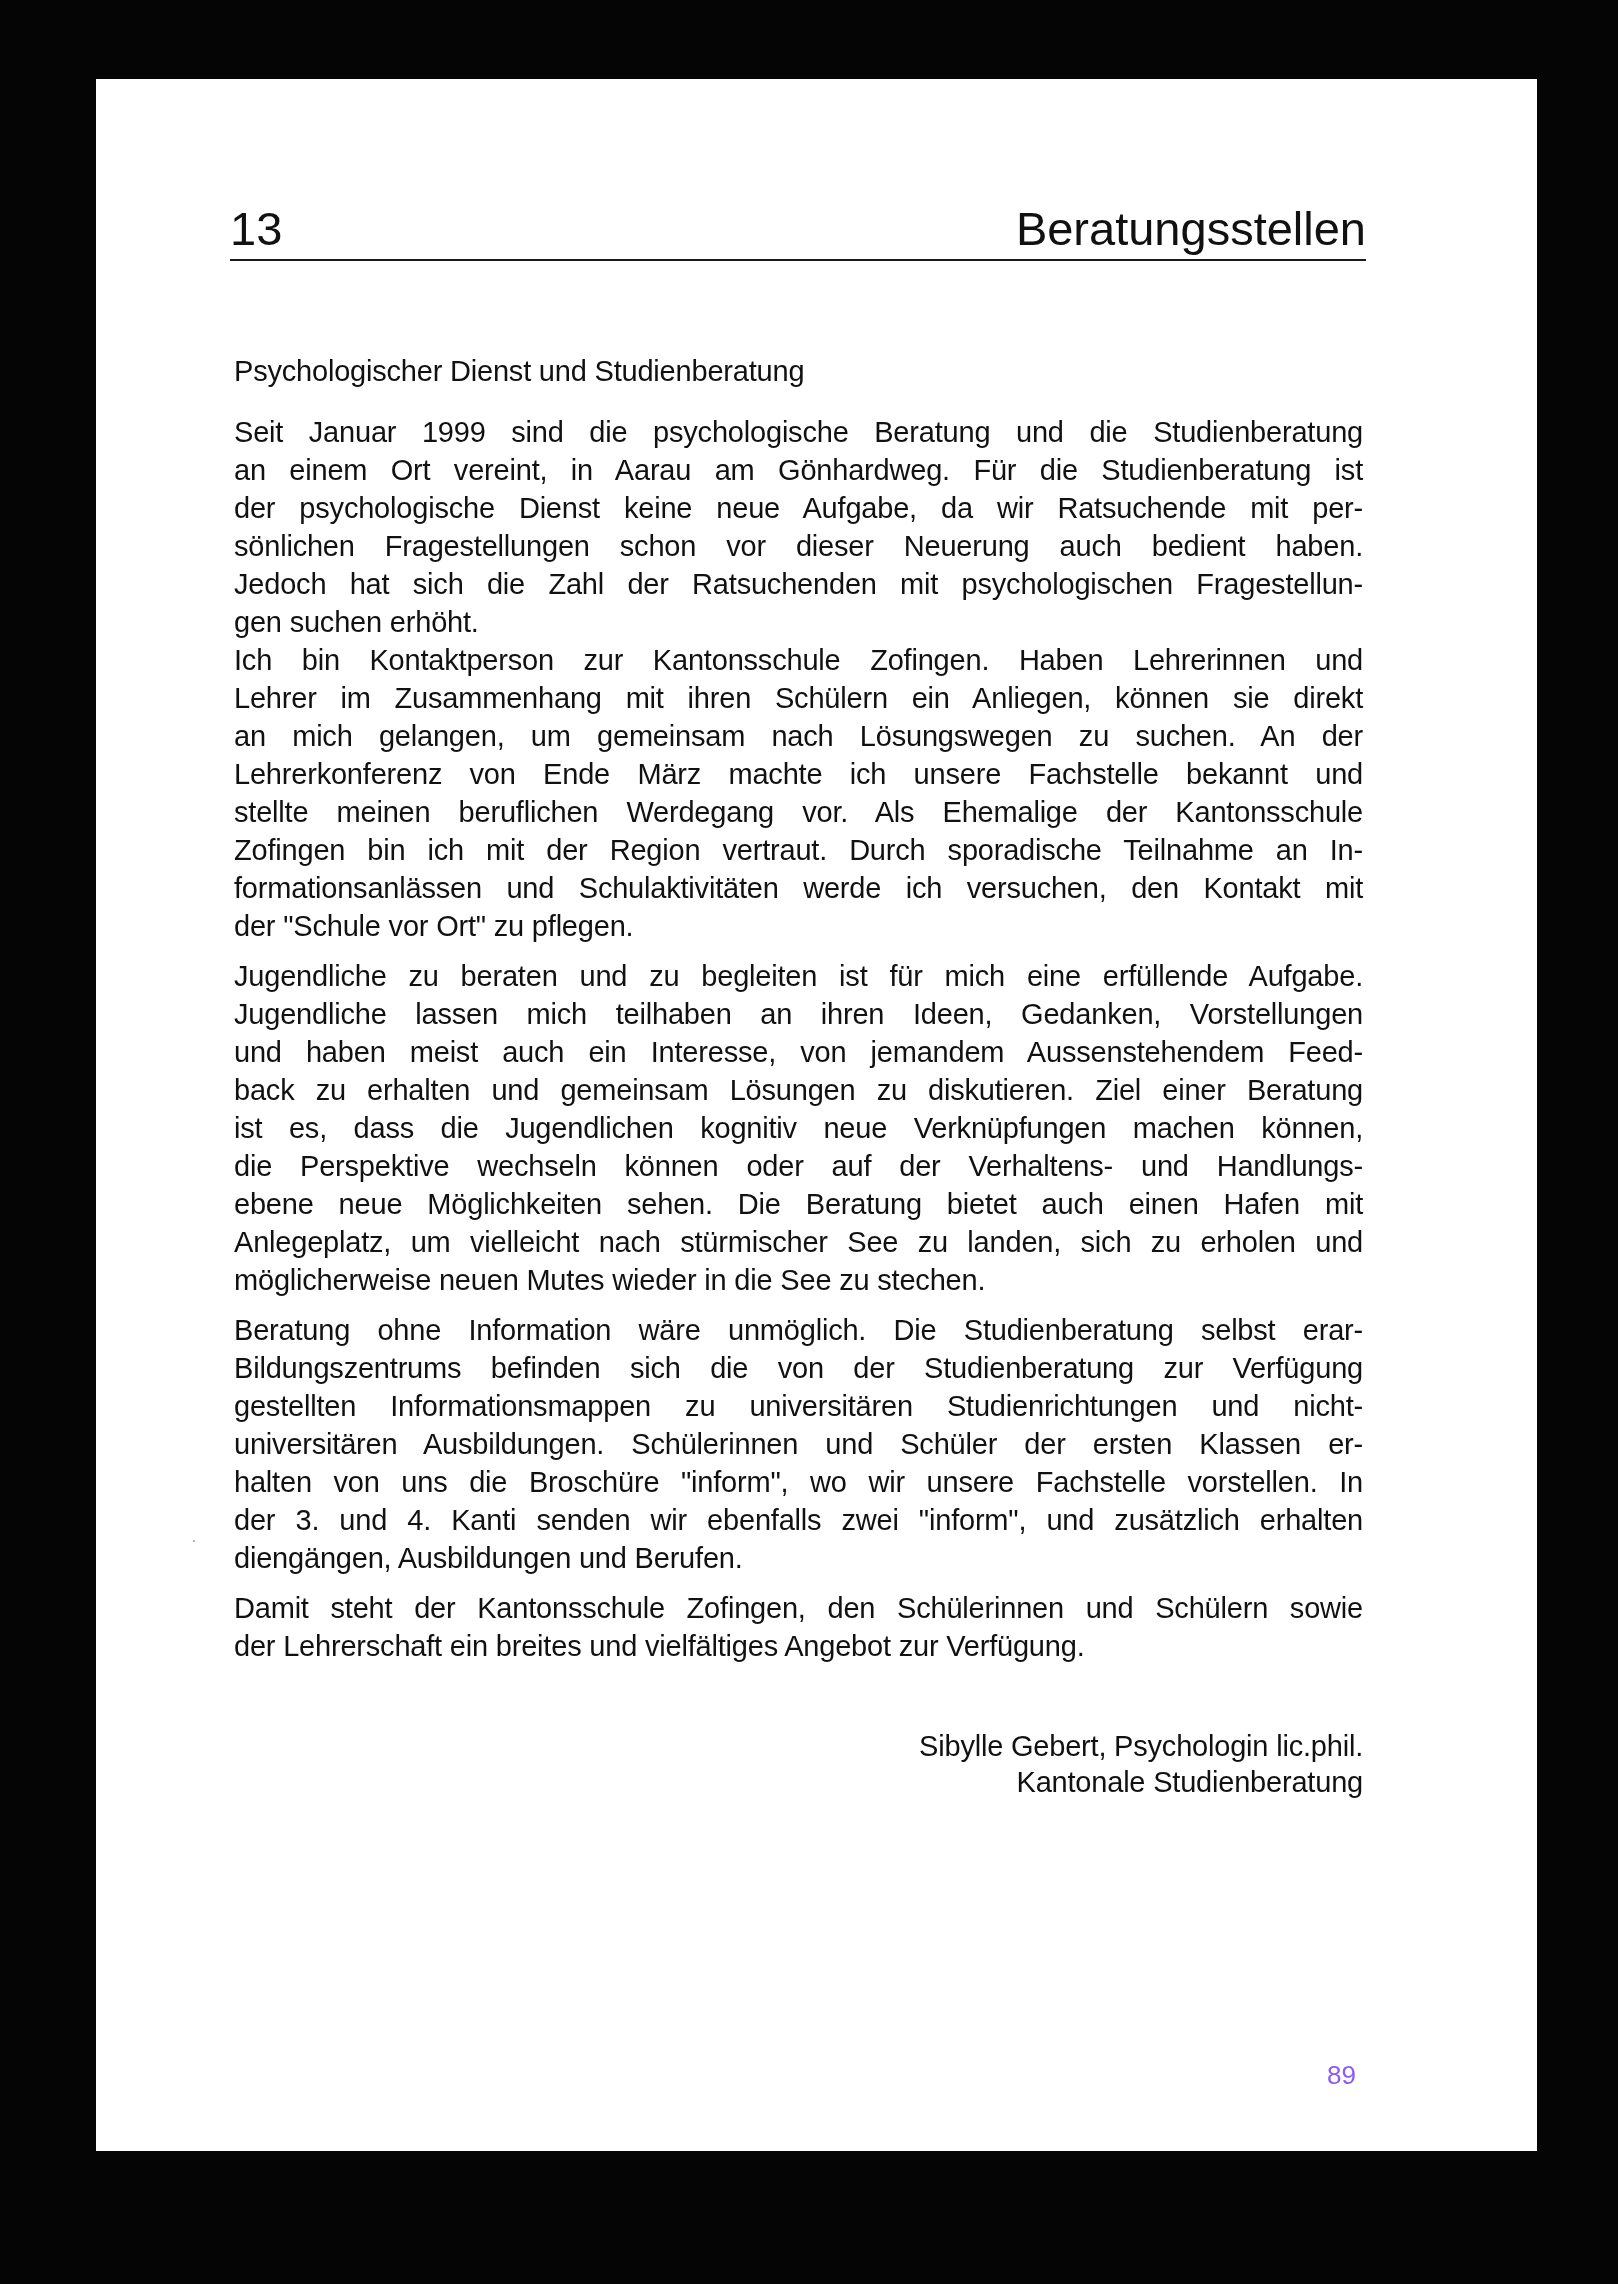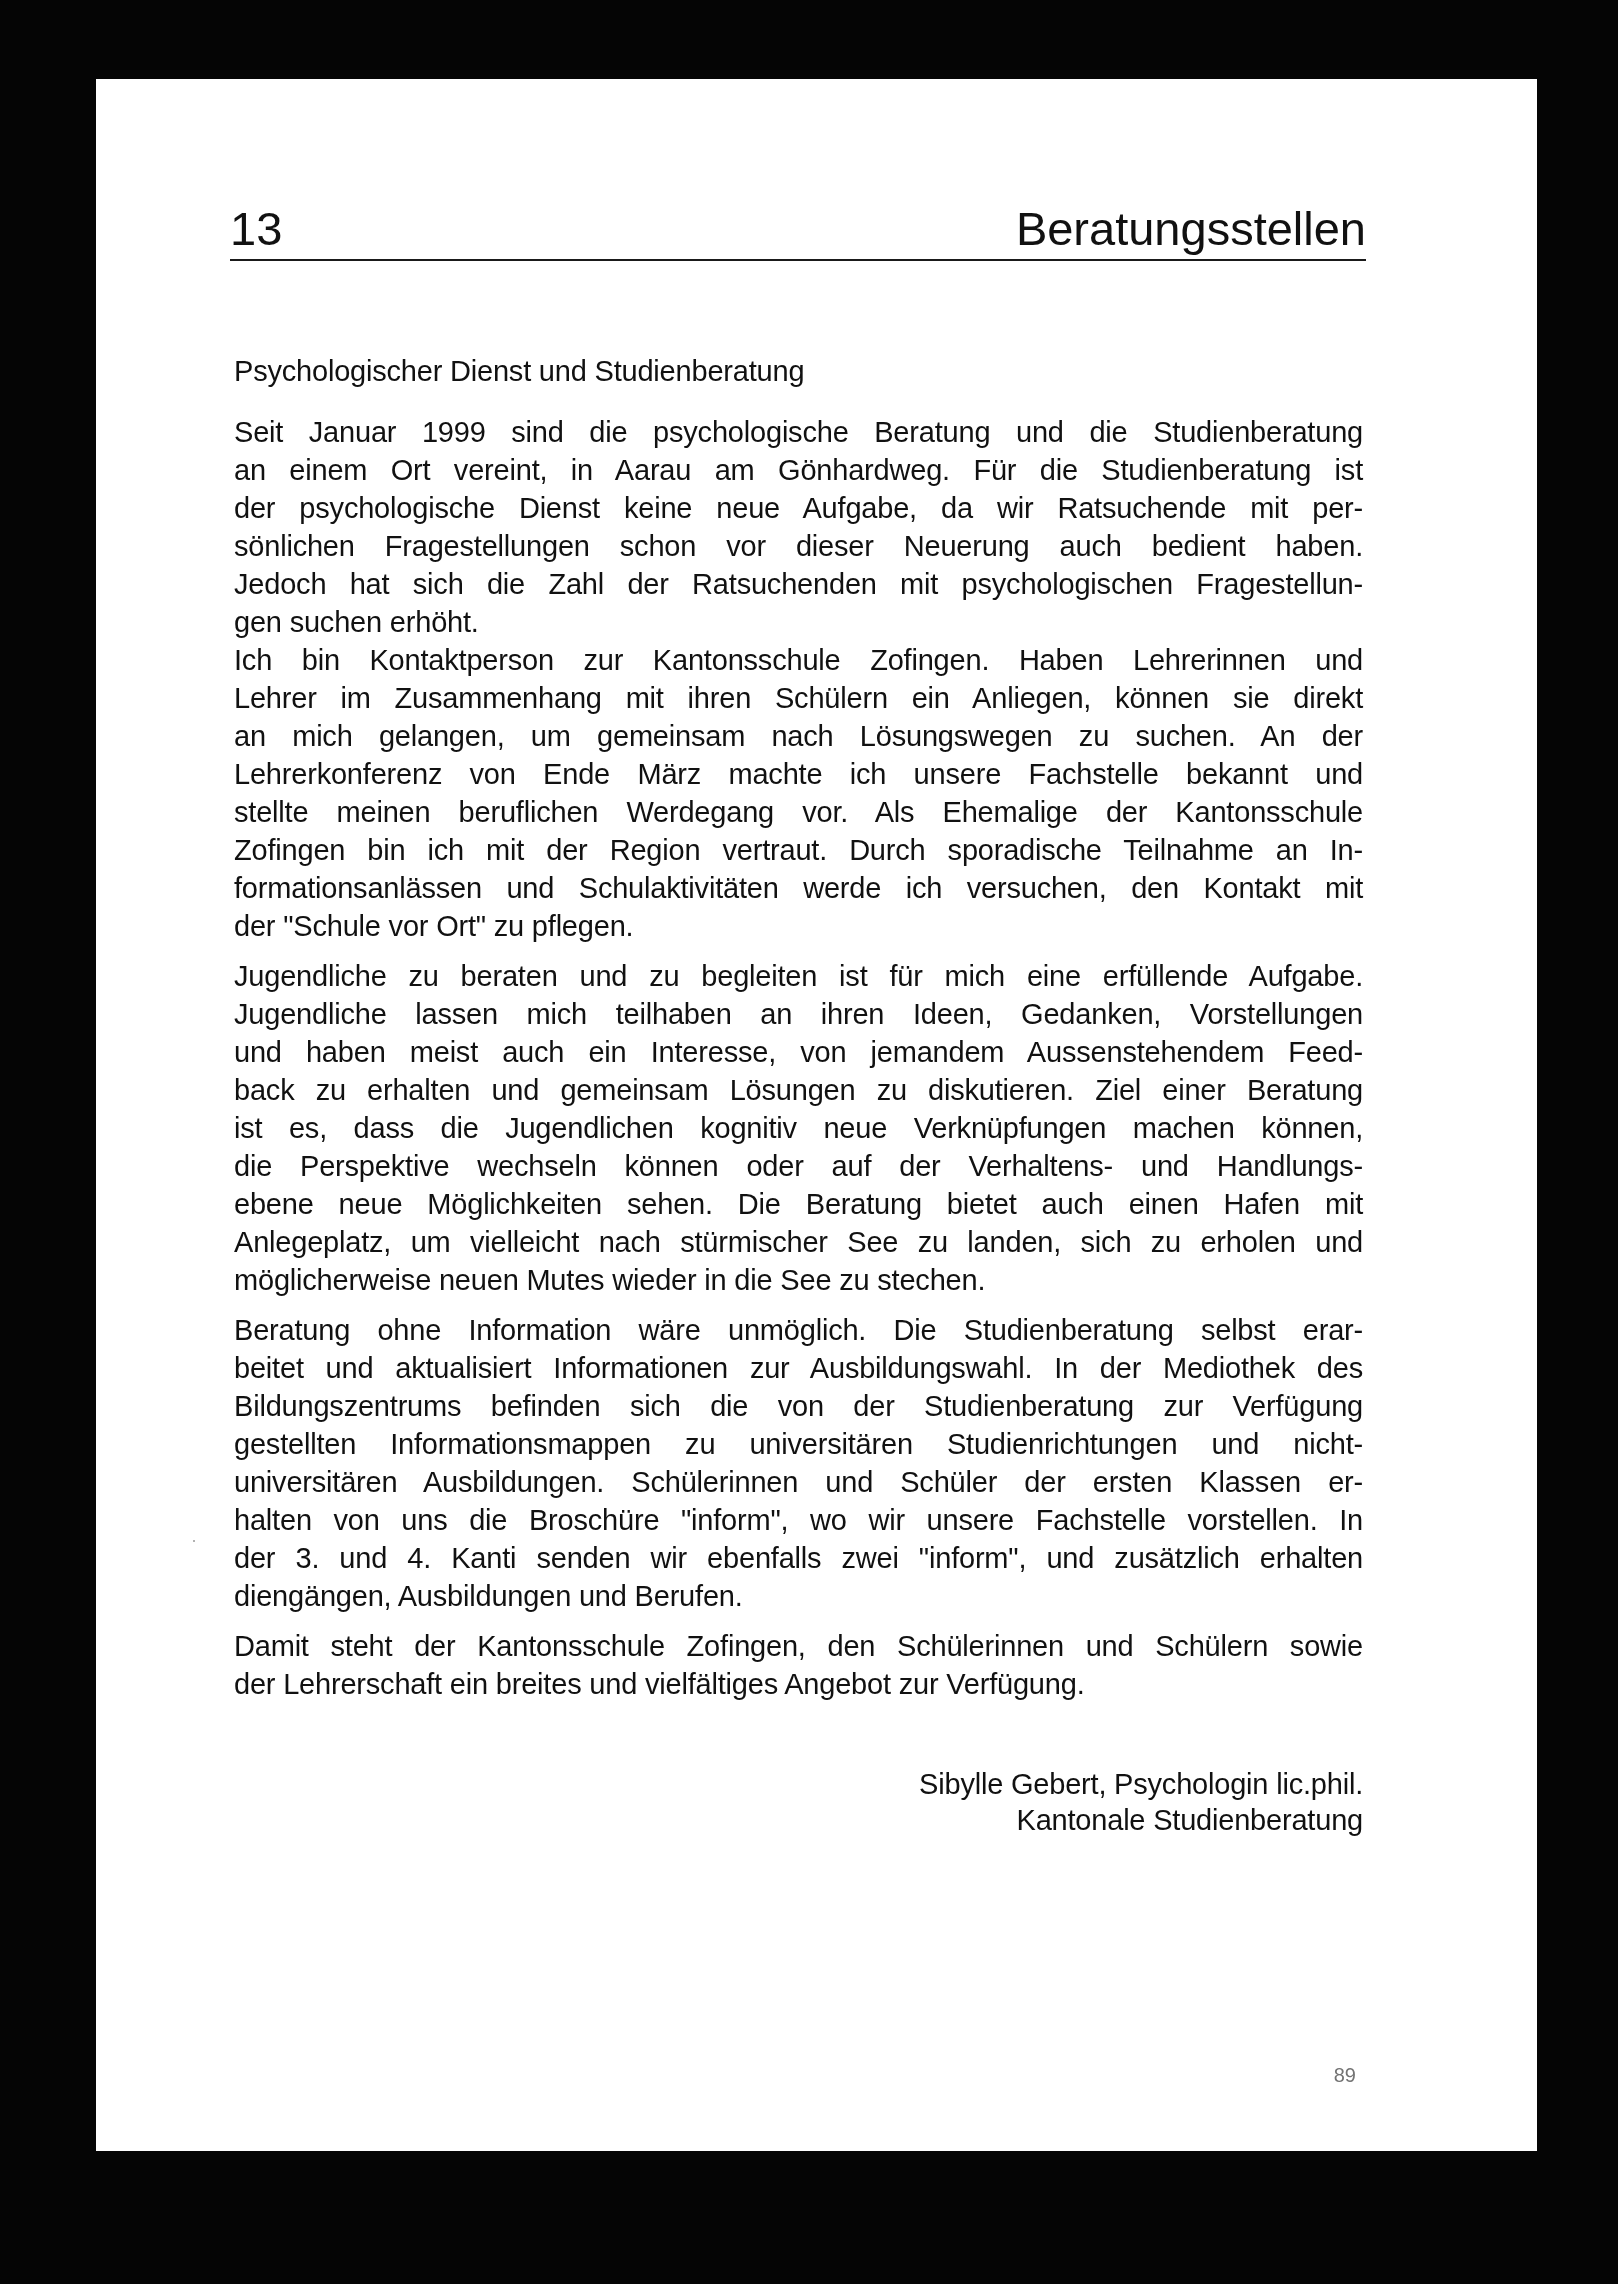--- a/index.html
+++ b/index.html
@@ -92,23 +92,23 @@
       margin-top: 63px;
       text-align: right;
       font-size: 29px;
       line-height: 36px;
       letter-spacing: -0.2px;
     }
     .page-number {
       position: absolute;
       right: 181px;
       top: 1980px;
-      font-size: 20px;
+      font-size: 26px;
       line-height: 32px;
-      color: #737373;
+      color: #8b5cf6;
     }
     .speck {
       position: absolute;
       left: 97px;
       top: 1461px;
       width: 2.4px;
       height: 2.4px;
       background: #999;
       border-radius: 50%;
     }
@@ -154,21 +154,20 @@
       <span class="line">back zu erhalten und gemeinsam Lösungen zu diskutieren. Ziel einer Beratung</span>
       <span class="line">ist es, dass die Jugendlichen kognitiv neue Verknüpfungen machen können,</span>
       <span class="line">die Perspektive wechseln können oder auf der Verhaltens- und Handlungs-</span>
       <span class="line">ebene neue Möglichkeiten sehen. Die Beratung bietet auch einen Hafen mit</span>
       <span class="line">Anlegeplatz, um vielleicht nach stürmischer See zu landen, sich zu erholen und</span>
       <span class="line last">möglicherweise neuen Mutes wieder in die See zu stechen.</span>
     </div>
 
     <div class="para">
       <span class="line">Beratung ohne Information wäre unmöglich. Die Studienberatung selbst erar-</span>
-      <span class="line">beitet und aktualisiert Informationen zur Ausbildungswahl. In der Mediothek des</span>
       <span class="line">Bildungszentrums befinden sich die von der Studienberatung zur Verfügung</span>
       <span class="line">gestellten Informationsmappen zu universitären Studienrichtungen und nicht-</span>
       <span class="line">universitären Ausbildungen. Schülerinnen und Schüler der ersten Klassen er-</span>
       <span class="line">halten von uns die Broschüre "inform", wo wir unsere Fachstelle vorstellen. In</span>
       <span class="line">der 3. und 4. Kanti senden wir ebenfalls zwei "inform", und zusätzlich erhalten</span>
       <span class="line last">diengängen, Ausbildungen und Berufen.</span>
     </div>
 
     <div class="para">
       <span class="line">Damit steht der Kantonsschule Zofingen, den Schülerinnen und Schülern sowie</span>

